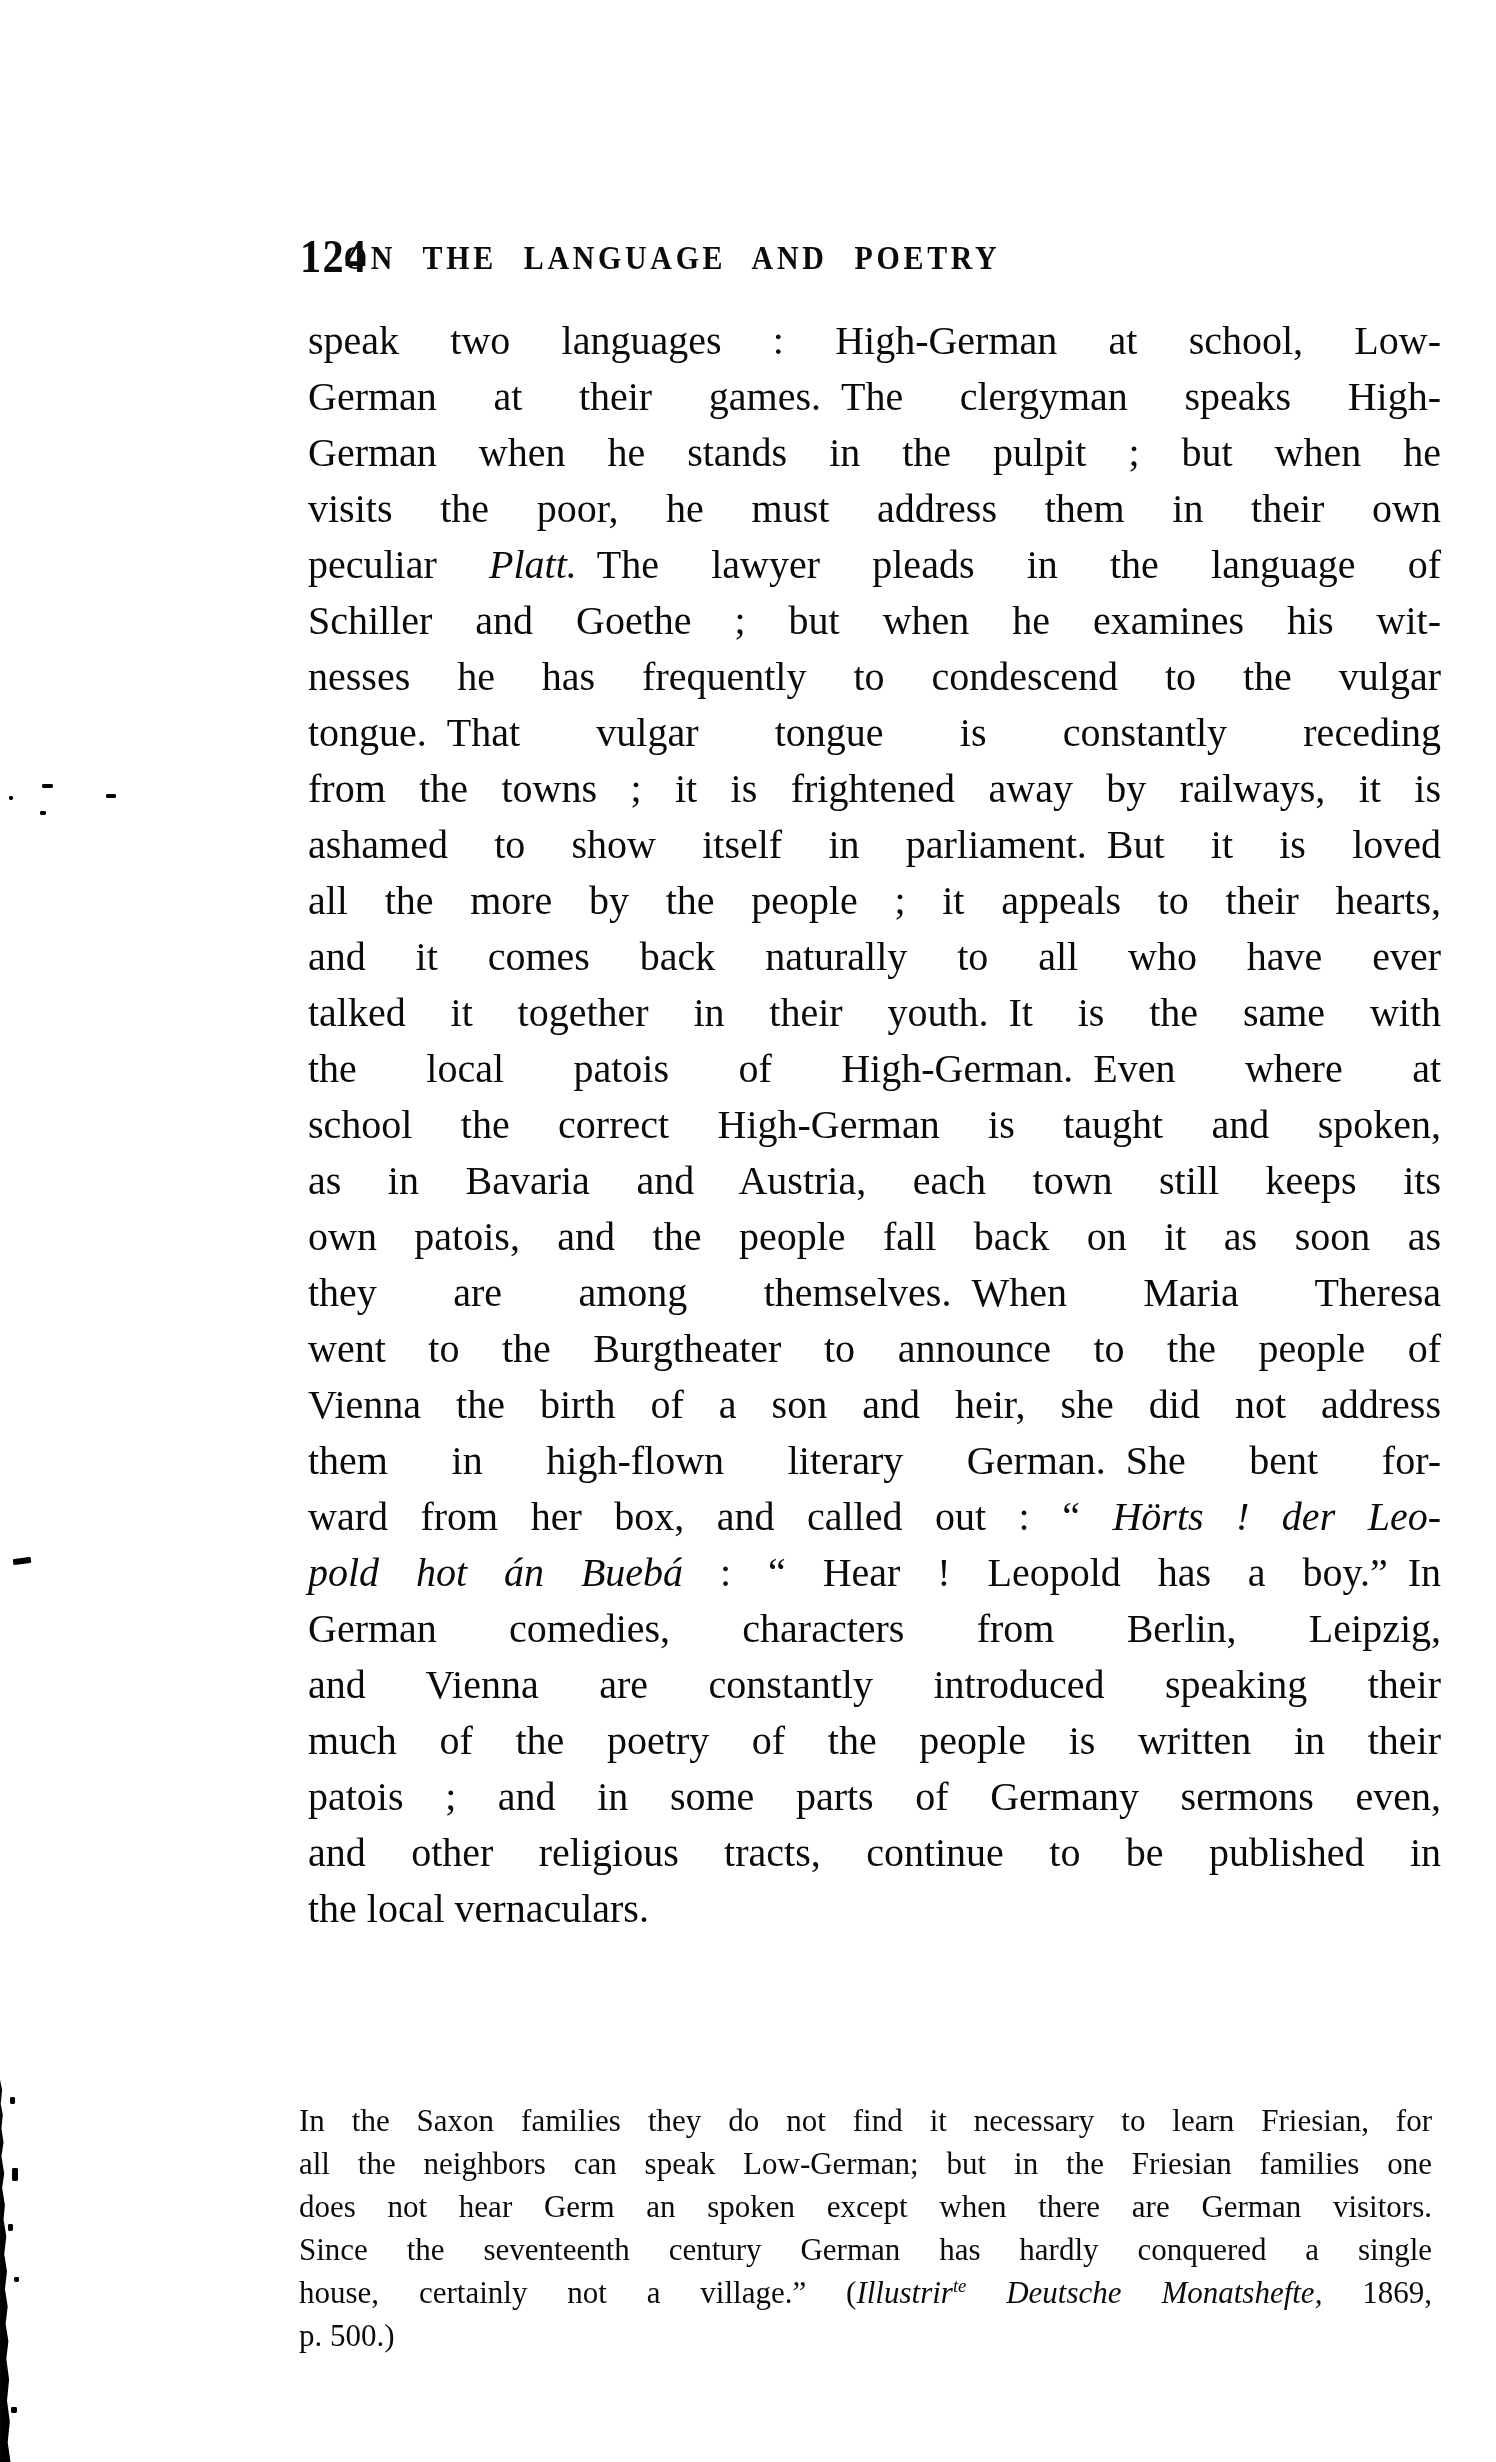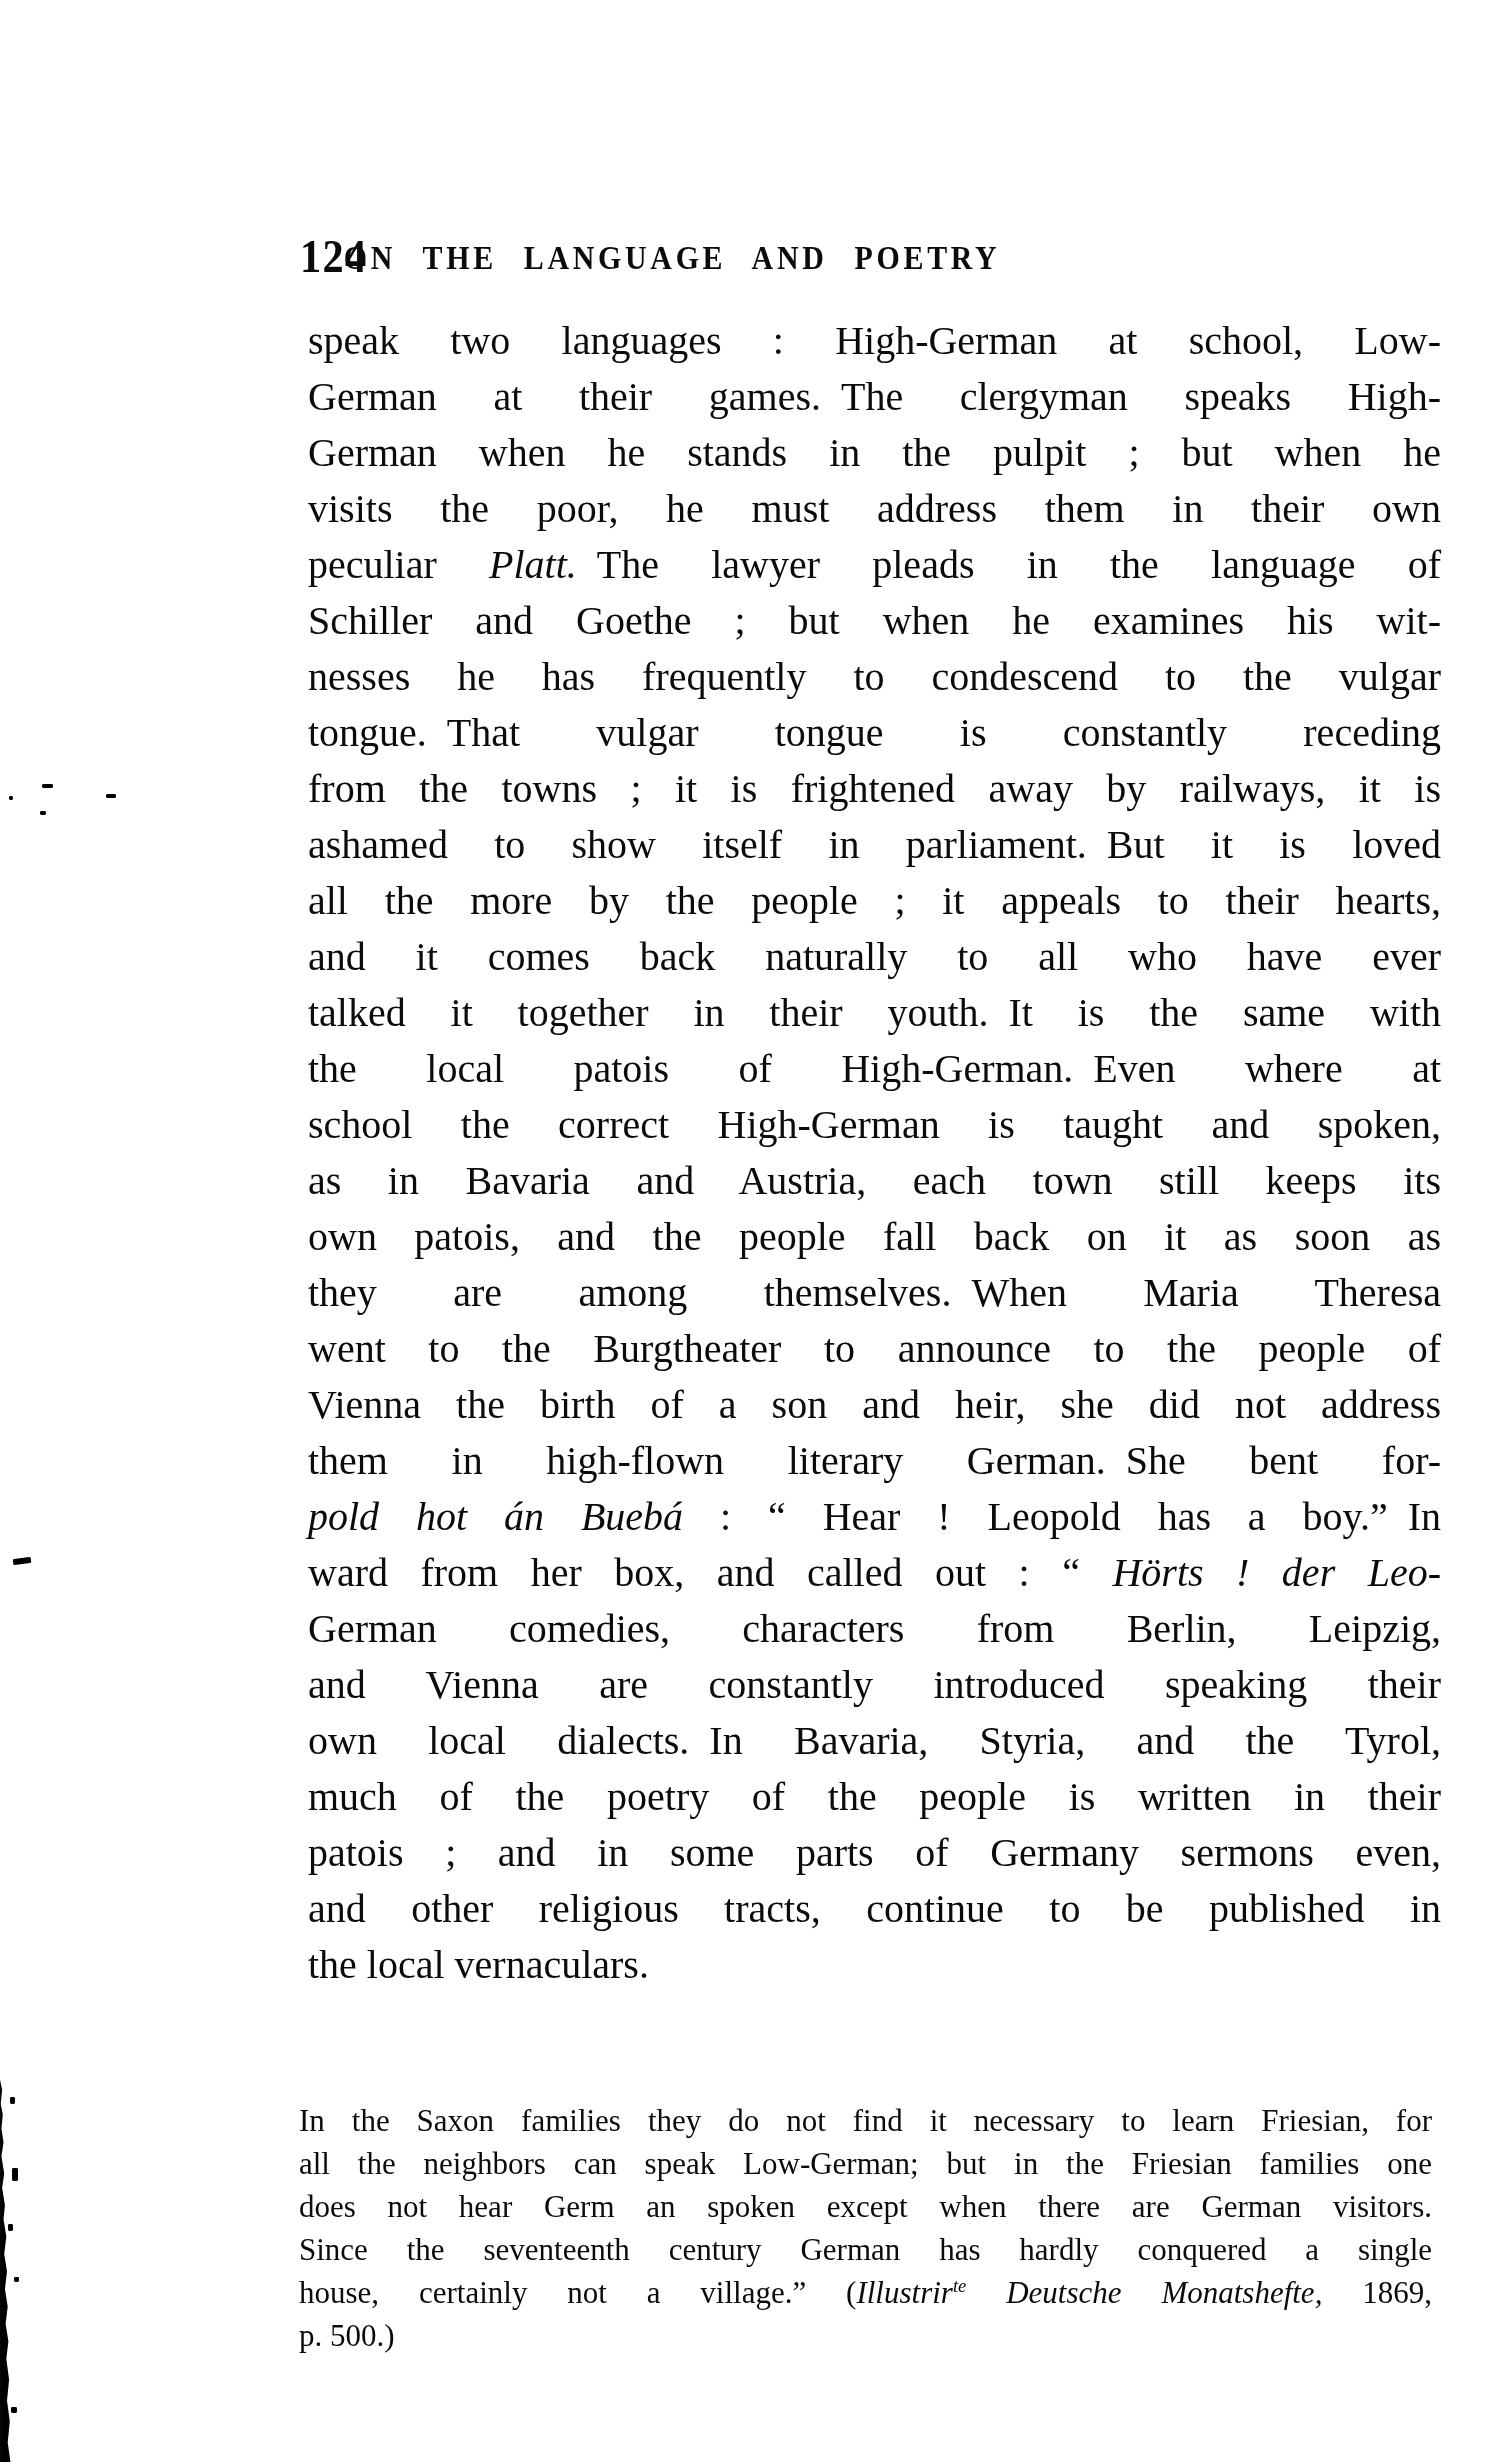--- a/index.html
+++ b/index.html
@@ -75,25 +75,24 @@
       <div class="line"><span>and it comes back naturally to all who have ever</span></div>
       <div class="line"><span>talked it together in their youth. It is the same with</span></div>
       <div class="line"><span>the local patois of High-German. Even where at</span></div>
       <div class="line"><span>school the correct High-German is taught and spoken,</span></div>
       <div class="line"><span>as in Bavaria and Austria, each town still keeps its</span></div>
       <div class="line"><span>own patois, and the people fall back on it as soon as</span></div>
       <div class="line"><span>they are among themselves. When Maria Theresa</span></div>
       <div class="line"><span>went to the Burgtheater to announce to the people of</span></div>
       <div class="line"><span>Vienna the birth of a son and heir, she did not address</span></div>
       <div class="line"><span>them in high-flown literary German. She bent for-</span></div>
+      <div class="line"><span>ward from her box, and called out : “ </span><span class="it">Hörts ! der Leo-</span></div>
       <div class="line"><span class="it">pold hot án Buebá</span><span> : “ Hear ! Leopold has a boy.” In</span></div>
-      <div class="line"><span>ward from her box, and called out : “ </span><span class="it">Hörts ! der Leo-</span></div>
       <div class="line"><span>German comedies, characters from Berlin, Leipzig,</span></div>
       <div class="line"><span>and Vienna are constantly introduced speaking their</span></div>
-      <div class="line"><span>own local dialects. In Bavaria, Styria, and the Tyrol,</span></div>
       <div class="line"><span>much of the poetry of the people is written in their</span></div>
       <div class="line"><span>patois ; and in some parts of Germany sermons even,</span></div>
       <div class="line"><span>and other religious tracts, continue to be published in</span></div>
       <div class="line line-left"><span>the local vernaculars.</span></div>
     </div>
 
   <div class="footnote-text" id="footnote-lines">
       <div class="line"><span>In the Saxon families they do not find it necessary to learn Friesian, for</span></div>
       <div class="line"><span>all the neighbors can speak Low-German; but in the Friesian families one</span></div>
       <div class="line"><span>does not hear Germ an spoken except when there are German visitors.</span></div>

